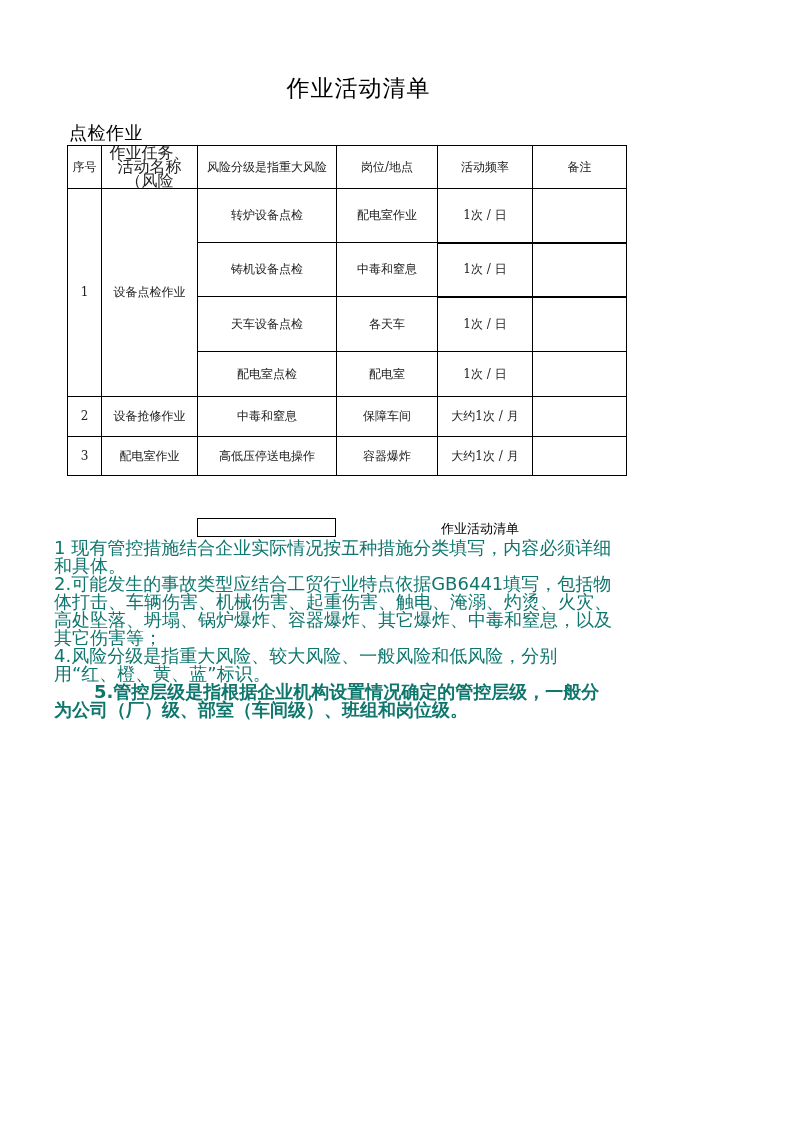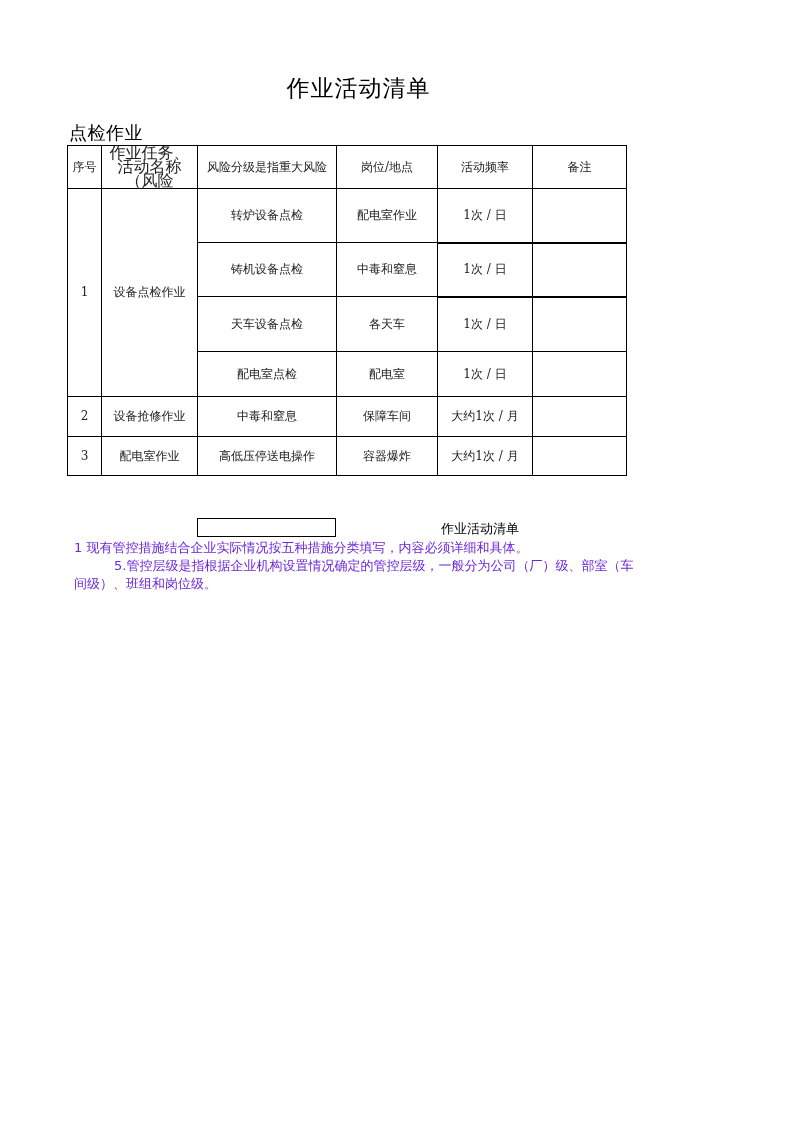--- a/index.html
+++ b/index.html
@@ -65,30 +65,30 @@
     }
     .sub-title {
       position: absolute;
       left: 441px;
       top: 520px;
       font-size: 13px;
       font-family: "DejaVu Sans", "Liberation Sans", sans-serif;
     }
     .notes {
       position: absolute;
-      left: 74px;
+      left: 54px;
       top: 539px;
       width: 560px;
-      font-size: 13px;
+      font-size: 18px;
       line-height: 18px;
       font-family: "DejaVu Sans", "Liberation Sans", sans-serif;
-      color: #6d28d9;
+      color: #0f766e;
     }
     .notes p { margin: 0; }
-    .notes p.indent { text-indent: 40px; }
+    .notes p.indent { text-indent: 40px; font-weight: bold; }
   </style>
 </head>
 <body>
 
 <div class="doc-title">作业活动清单</div>
 <div class="section-title">点检作业</div>
 
 <table class="activity">
   <colgroup>
     <col style="width:34px">
@@ -153,14 +153,16 @@
     <td></td>
   </tr>
 </tbody>
   </table>
 
 <div class="stamp-box"></div>
 <div class="sub-title">作业活动清单</div>
 
 <div class="notes">
   <p>1 现有管控措施结合企业实际情况按五种措施分类填写，内容必须详细和具体。</p>
+  <p>2.可能发生的事故类型应结合工贸行业特点依据GB6441填写，包括物体打击、车辆伤害、机械伤害、起重伤害、触电、淹溺、灼烫、火灾、高处坠落、坍塌、锅炉爆炸、容器爆炸、其它爆炸、中毒和窒息，以及其它伤害等；</p>
+  <p>4.风险分级是指重大风险、较大风险、一般风险和低风险，分别用“红、橙、黄、蓝”标识。</p>
   <p class="indent">5.管控层级是指根据企业机构设置情况确定的管控层级，一般分为公司（厂）级、部室（车间级）、班组和岗位级。</p>
 </div>
 
 </body></html>

